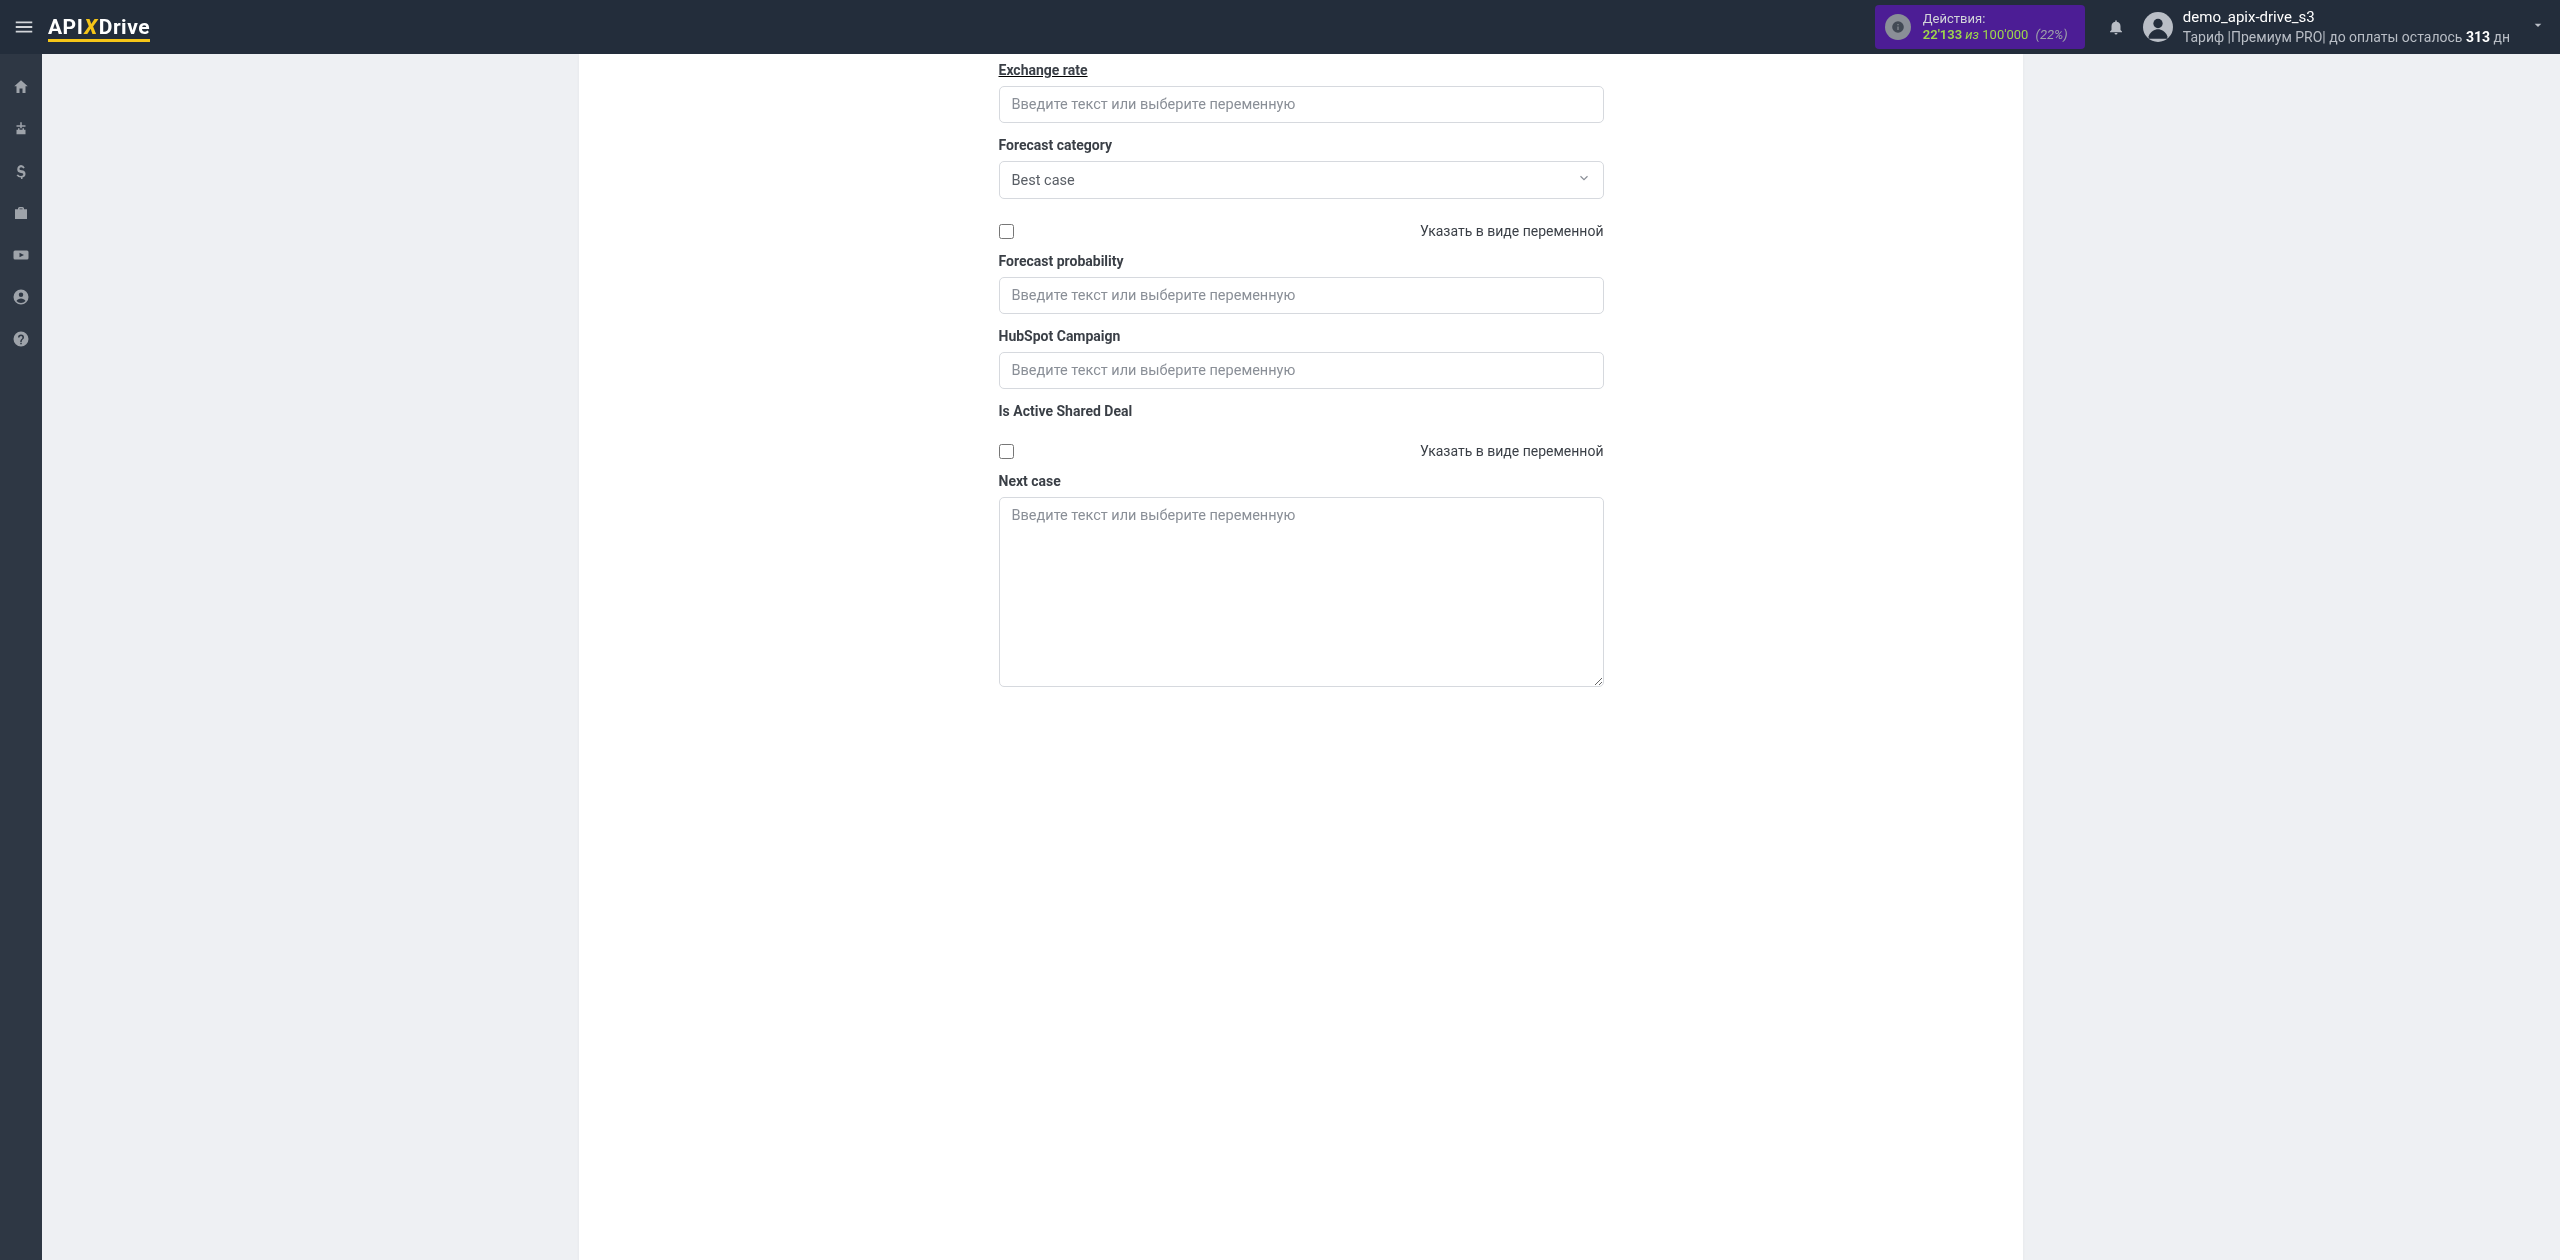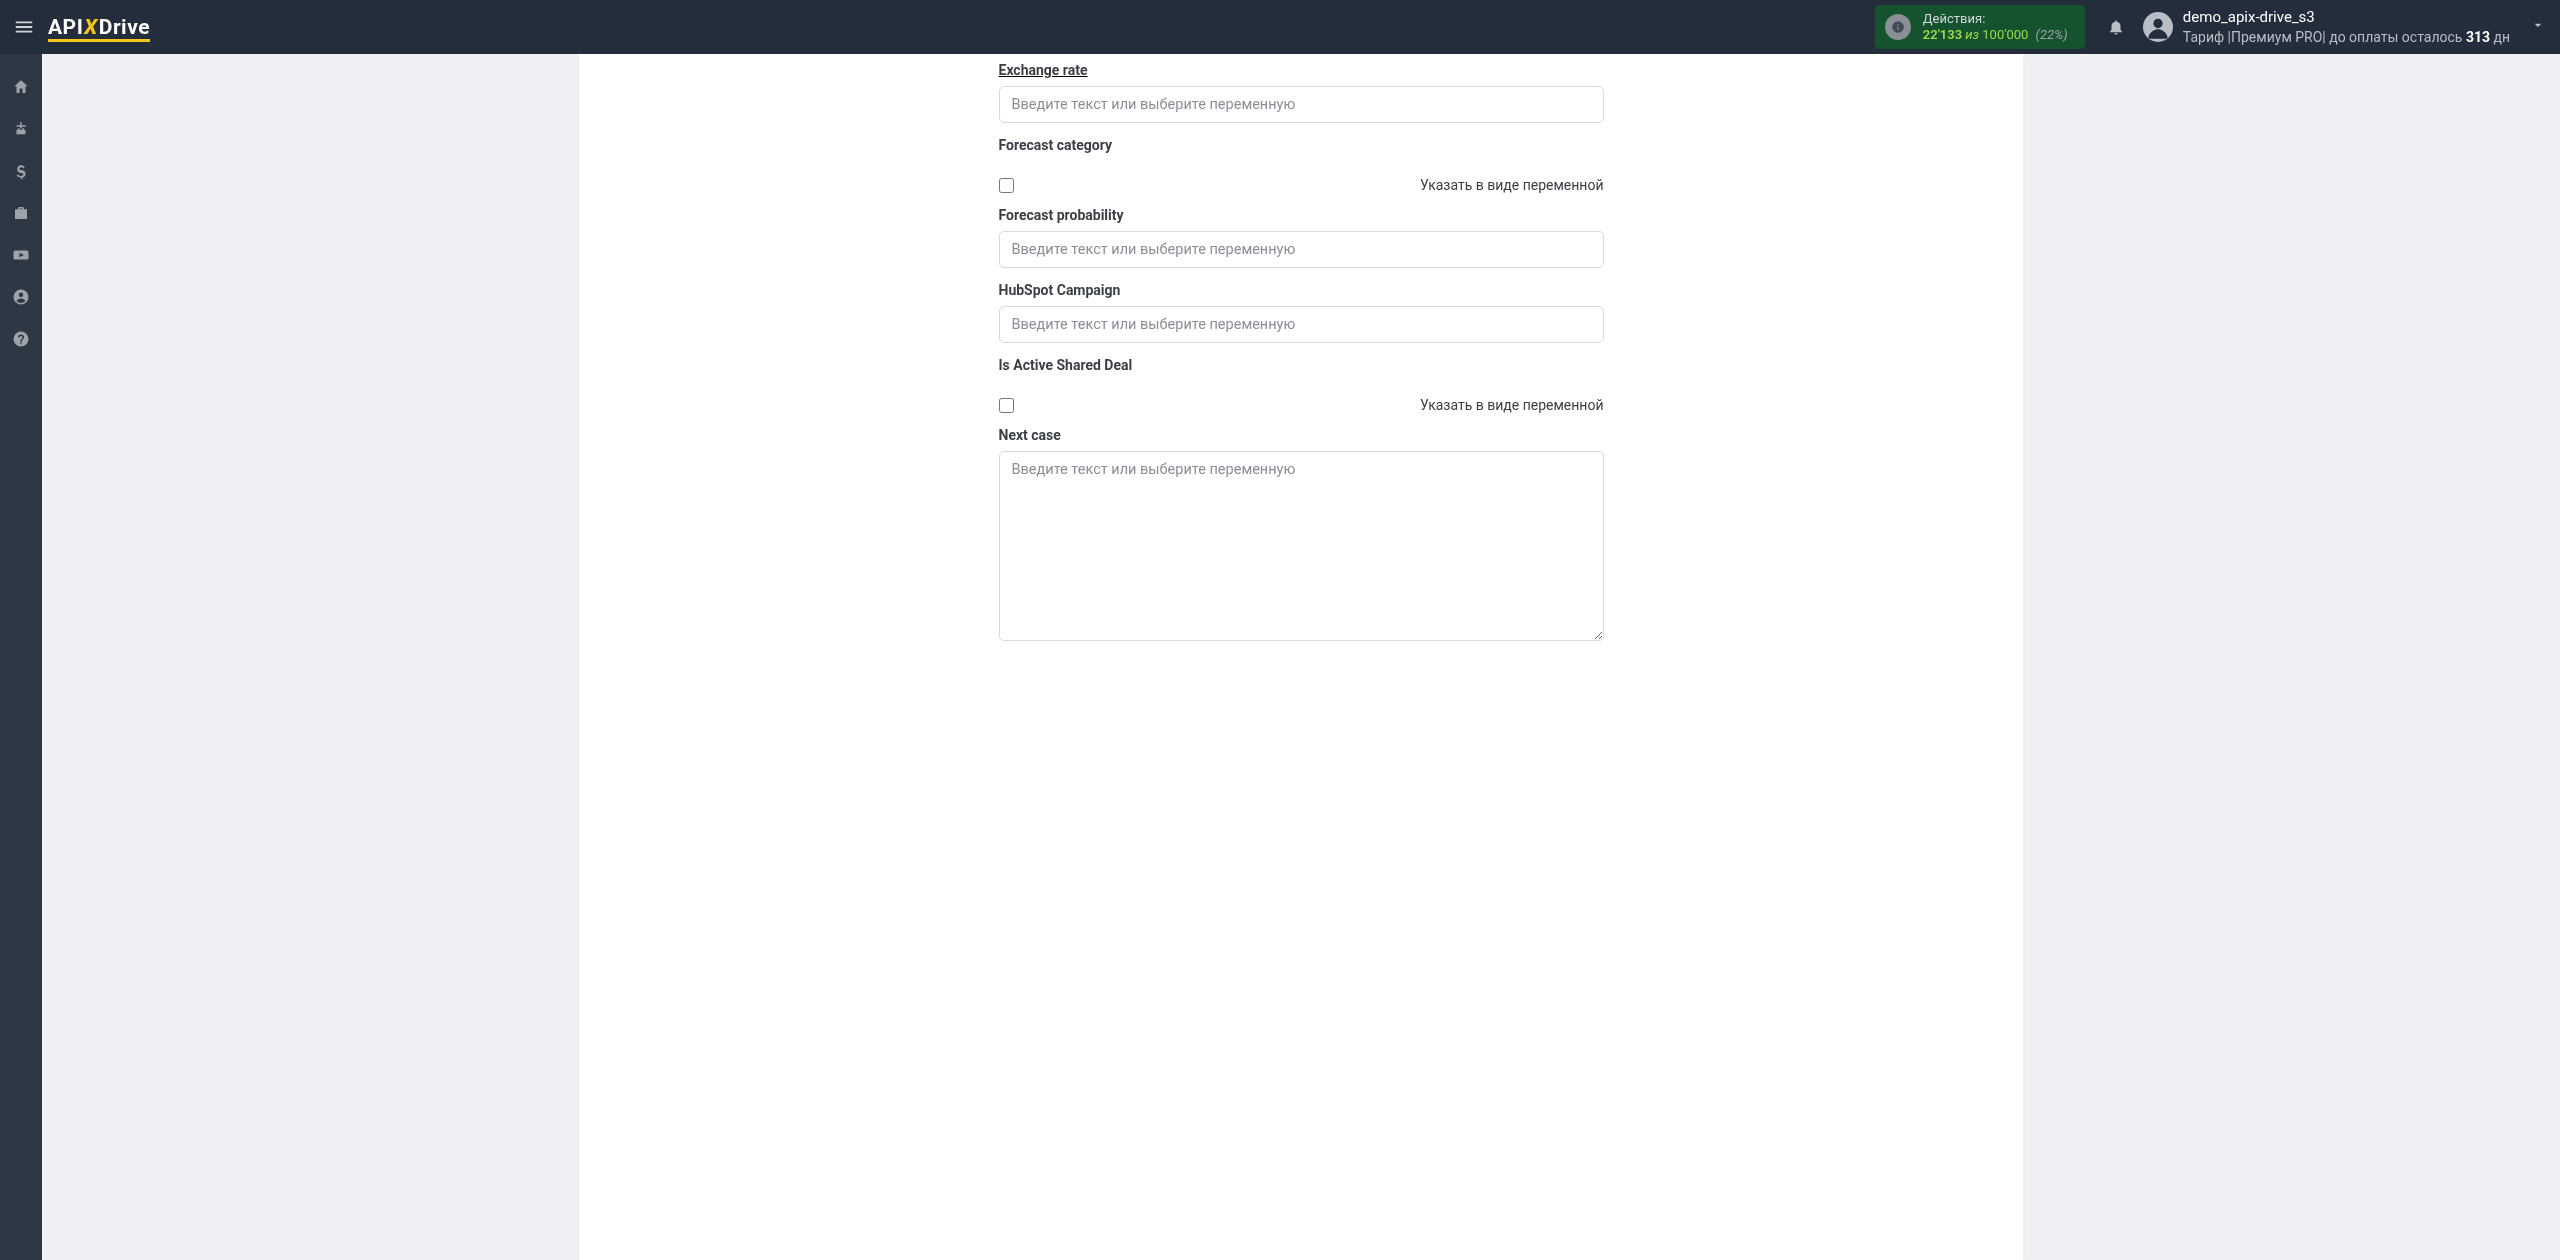--- a/index.html
+++ b/index.html
@@ -22,21 +22,21 @@
   .logo { display:flex; align-items:center; font-weight:700; font-size:21px; letter-spacing:0.5px; }
   .logo .api { color:#fff;text-align:right; }
   .logo .x { color:#f5c518; font-style:italic; font-weight:800; margin:0 1px; position:relative; }
   .logo .drive { color:#fff; }
   .logo-wrap { position:relative; display:inline-block;}
   .logo-underline { position:absolute; left:0; right:0; bottom:-3px; height:3px; background:#f5c518; }
   
   .header-spacer { flex:1; }
   
   .actions-box {
-    background:#14532d;
+    background:#4c1d95;
     border-radius:4px;
     padding:6px 2px 6px 10px;
     display:flex;
     align-items:center;
     margin-right:14px;
     min-width:210px;
   }
   .actions-box .info-icon { width:26px; height:26px; background:#8a8f97; border-radius:50%; display:flex; align-items:center; justify-content:center; margin-right:12px; flex-shrink:0;}
   .actions-box .info-icon svg { width:14px; height:14px; fill:#424a55;}
   .actions-box .lines { font-size:13px; line-height:1.25;}
@@ -222,20 +222,26 @@
       <div class="card">
         <div class="form-inner">
 
           <div class="form-group">
             <label class="form-label">Exchange rate</label>
             <input type="text" class="text-input" placeholder="Введите текст или выберите переменную" style="">
           </div>
 
           <div class="form-group">
             <label class="form-label">Forecast category</label>
+            <div class="select-input">
+              <span class="sel-text">Best case</span>
+              <span class="sel-caret"><svg viewBox="0 0 24 24">
+                    <polyline points="6 9 12 15 18 9"></polyline>
+                  </svg></span>
+            </div>
             <div class="checkbox-row">
               <input type="checkbox" id="cb1" style="">
               <label for="cb1">Указать в виде переменной</label>
             </div>
           </div>
 
           <div class="form-group">
             <label class="form-label">Forecast probability</label>
             <input type="text" class="text-input" placeholder="Введите текст или выберите переменную" style="">
           </div>

